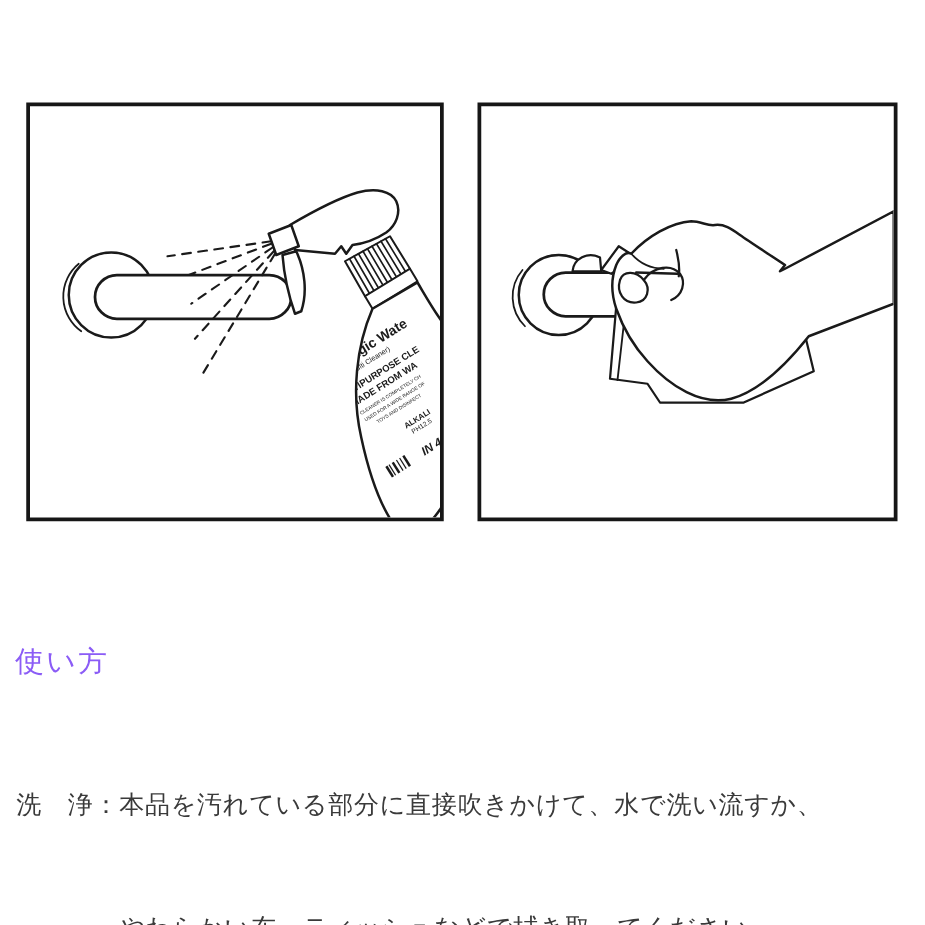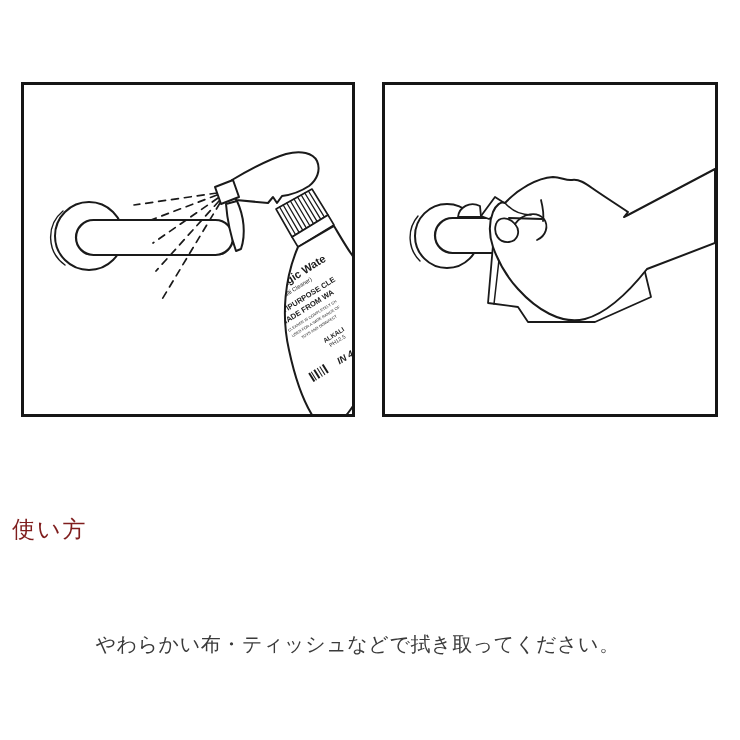--- a/index.html
+++ b/index.html
@@ -9,21 +9,21 @@
   }
   .panel{
     position:absolute;top:82px;height:335px;border:3px solid #161616;
     box-sizing:border-box;background:#fff;overflow:hidden;
   }
   .panel svg{position:absolute;left:0;top:0;width:100%;height:100%;}
   #panel-left{left:21px;width:334px;}
   #panel-right{left:382px;width:336px;}
   .heading{
     position:absolute;left:12px;top:514px;
-    font-size:23px;letter-spacing:2px;color:#7f1d1d;
+    font-size:23px;letter-spacing:2px;color:#8b5cf6;
   }
   .instructions{
     position:absolute;left:13px;top:562px;
     font-size:20px;line-height:33px;letter-spacing:0.6px;color:#3a3a3a;
     white-space:pre;
   }
   .ink{stroke:#1a1a1a;fill:none;stroke-linecap:round;stroke-linejoin:round;}
   .fillw{fill:#ffffff;}
   text{fill:#1a1a1a;font-family:"Liberation Sans","DejaVu Sans",sans-serif;}
 </style>
@@ -118,17 +118,18 @@
     <path class="ink" stroke-width="1.8" d="M130,139 C138,128 152,126 159,134 C164,141 161,151 152,155"></path>
     <path class="ink" stroke-width="1.8" d="M156,115 C158,123 159,130 158,136"></path>
     <path class="ink" stroke-width="1.5" d="M120,118 C127,126 136,130 146,130"></path>
 
     <line class="ink" stroke-width="2" x1="124" y1="133" x2="157" y2="134"></line>
   </svg>
 </div>
 
 <div class="heading">使い方</div>
 <div class="instructions">
+  <div>洗　浄：本品を汚れている部分に直接吹きかけて、水で洗い流すか、</div>
   <div>　　　　やわらかい布・ティッシュなどで拭き取ってください。</div>
   
   
   
 </div>
 
 </body></html>

